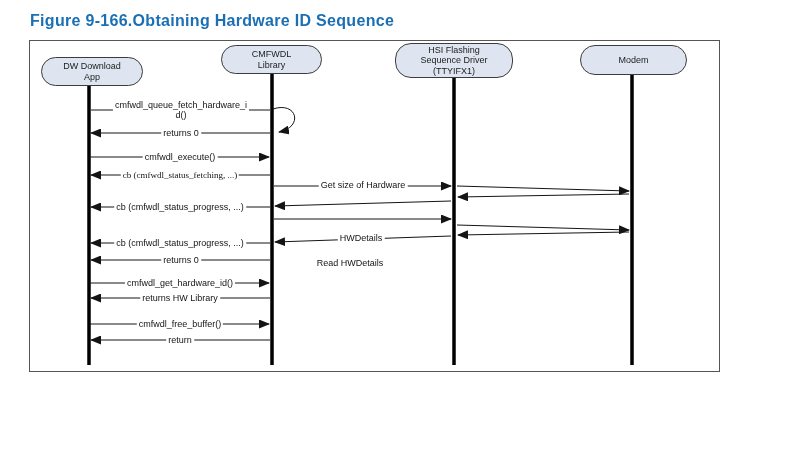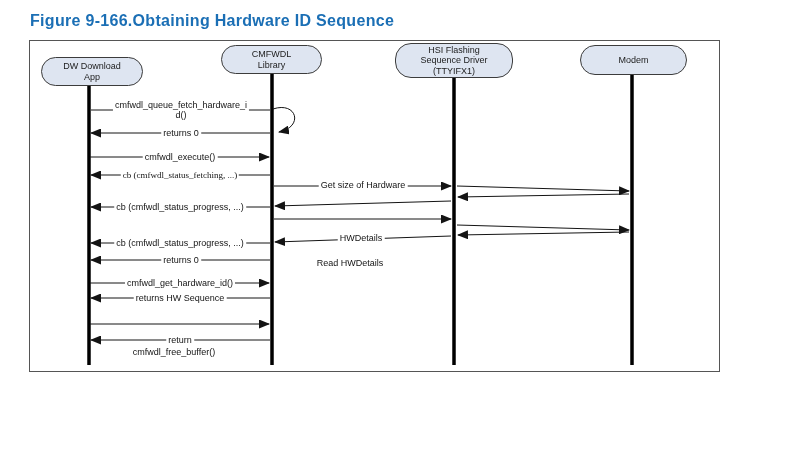--- a/index.html
+++ b/index.html
@@ -95,17 +95,17 @@
   <div class="msg-label" style="left:181px; top:133px;">returns 0</div>
   <div class="msg-label" style="left:180px; top:157px;text-align:right;">cmfwdl_execute()</div>
   <div class="msg-label" style="left:180px; top:175px;font-family:Liberation Serif, serif;">cb (cmfwdl_status_fetching, ...)</div>
   <div class="msg-label" style="left:363px; top:185px;">Get size of Hardware</div>
   <div class="msg-label" style="left:180px; top:207px;">cb (cmfwdl_status_progress, ...)</div>
   <div class="msg-label" style="left:350px; top:219px;margin-top:44px;">Read HWDetails</div>
   <div class="msg-label" style="left:361px; top:238px;text-align:right;">HWDetails</div>
   <div class="msg-label" style="left:180px; top:243px;">cb (cmfwdl_status_progress, ...)</div>
   <div class="msg-label" style="left:181px; top:260px;">returns 0</div>
   <div class="msg-label" style="left:180px; top:283px;">cmfwdl_get_hardware_id()</div>
-  <div class="msg-label" style="left:180px; top:298px;">returns HW Sequence</div>
-  <div class="msg-label" style="left:174px; top:324px;margin-top:28px;">cmfwdl_free_buffer()</div>
+  <div class="msg-label" style="left:180px; top:298px;">returns HW Library</div>
+  <div class="msg-label" style="left:180px; top:324px;">cmfwdl_free_buffer()</div>
   <div class="msg-label" style="left:180px; top:340px;">return</div>
 
 </div>
 
 </body></html>

